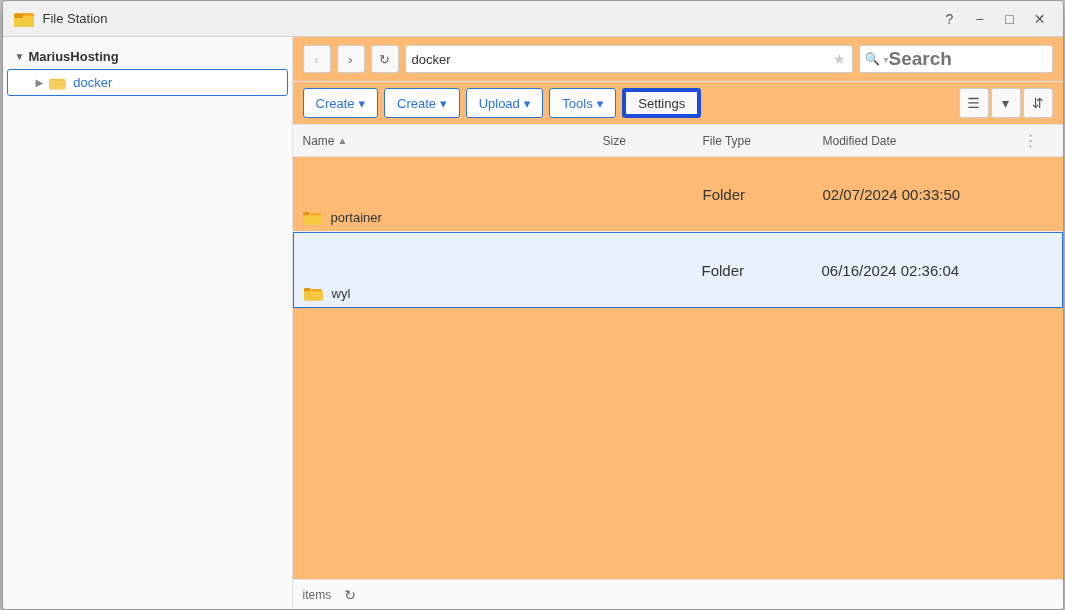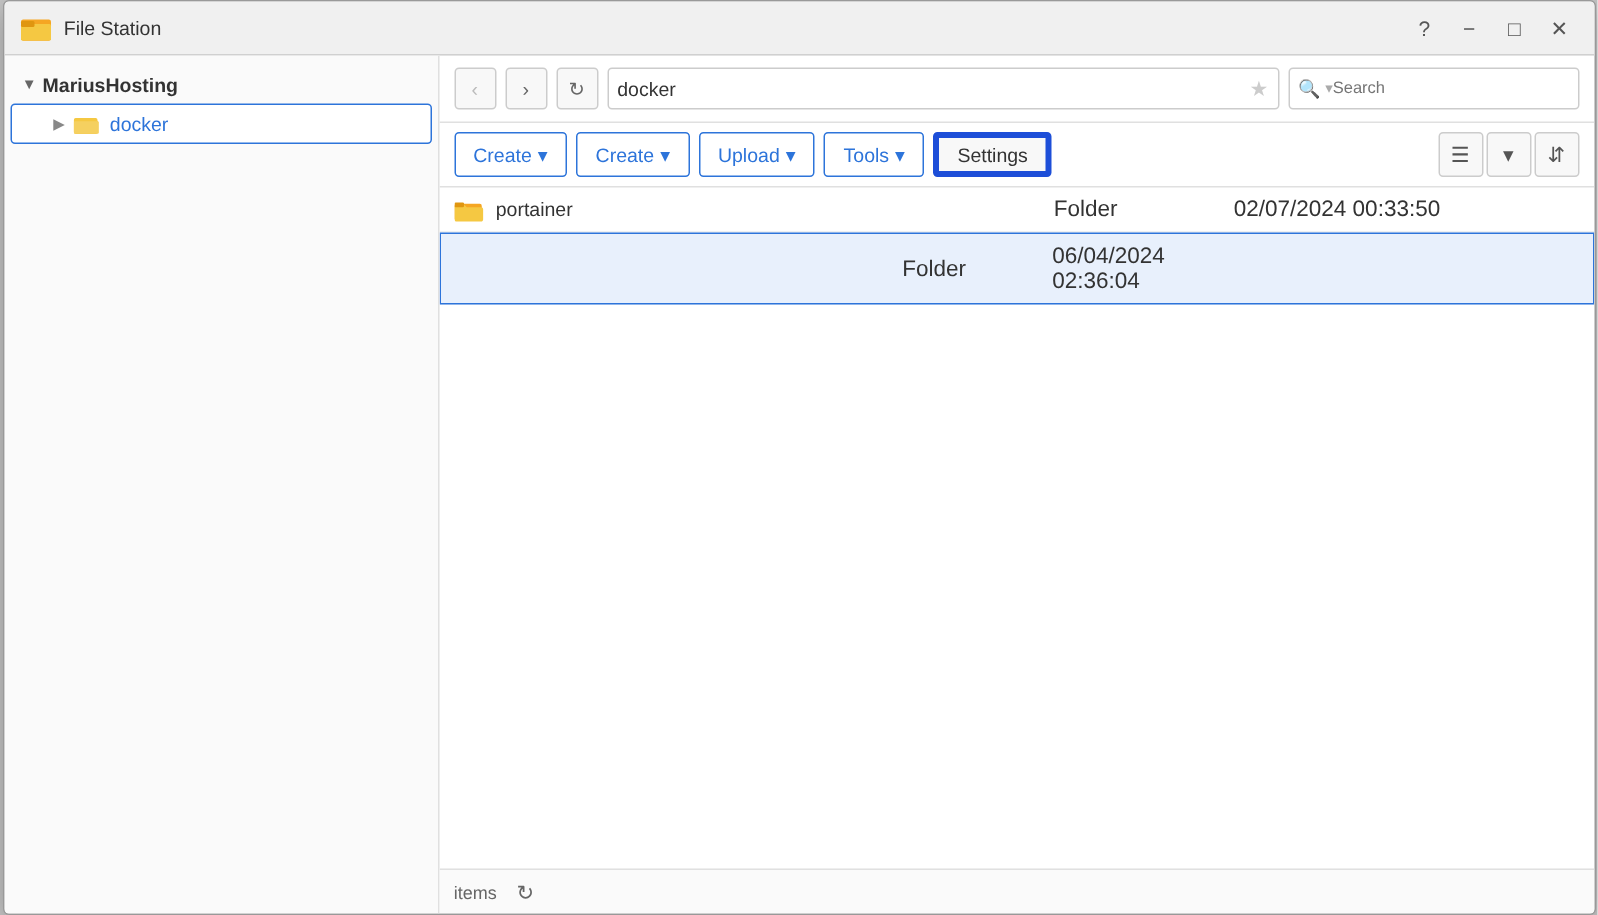--- a/index.html
+++ b/index.html
@@ -8,21 +8,21 @@
       font-size: 13px;
       background: #c8c8c8;
       display: flex;
       align-items: center;
       justify-content: center;
       min-height: 100vh;
     }
     .window {
       width: 1062px;
       height: 610px;
-      background: #ffffff;
+      background: #fdba74;
       border: 1px solid #999;
       border-radius: 4px;
       display: flex;
       flex-direction: column;
       box-shadow: 0 4px 20px rgba(0,0,0,0.3);
       overflow: hidden;
     }
     
     .titlebar {
       height: 36px;
@@ -187,24 +187,25 @@
     .search-icon-wrapper {
       display: flex;
       align-items: center;
       gap: 3px;
       color: #888;
       font-size: 12px;
     }
     .search-input {
       border: none;
       outline: none;
-      font-size: 11px;
+      font-size: 19px;
       color: #666;
       background: transparent;
       width: 150px;
+      font-weight: bold;
     }
 
     
     .action-toolbar {
       padding: 6px 10px;
       border-bottom: 1px solid #e0e0e0;
       display: flex;
       align-items: center;
       gap: 6px;
       flex-shrink: 0;
@@ -288,20 +289,21 @@
     .file-row.selected {
       background: #e8f0fc;
       border: 1.5px solid #2d74da;
     }
     .file-name {
       display: flex;
       align-items: center;
       gap: 8px;
       font-size: 13px;
       color: #333;
+      margin-top: 46px;
     }
     .file-cell {
       font-size: 15px;
       color: #333;
     }
 
     
     .folder-icon {
       width: 20px;
       height: 16px;
@@ -433,40 +435,66 @@
             <span>▾</span>
           </button>
           <button class="view-btn">
             <span>⇵</span>
           </button>
         </div>
       </div>
 
       <div class="file-list">
 
+        <div class="file-list-header">
+          <div class="col">
+            <span>Name</span>
+            <span class="sort-arrow">▲</span>
+          </div>
+          <div class="col">
+            <span>Size</span>
+          </div>
+          <div class="col">
+            <span>File Type</span>
+          </div>
+          <div class="col">
+            <span>Modified Date</span>
+          </div>
+          <div class="col">
+            <span style="color:#aaa;font-size:16px;">⋮</span>
+          </div>
+        </div>
 
         <div class="file-row">
           <div class="file-name">
             <svg class="folder-icon" viewBox="0 0 22 17" fill="none">
               <rect x="0" y="4" width="20" height="12" rx="1.5" fill="#f5a623"></rect>
               <path d="M0 6C0 5.17 0.67 4.5 1.5 4.5H7l2 2H19.5C20.33 6.5 21 7.17 21 8V15.5C21 16.33 20.33 17 19.5 17H1.5C0.67 17 0 16.33 0 15.5V6z" fill="#f5c842"></path>
               <rect x="0" y="3" width="7" height="3.5" rx="1" fill="#e09610"></rect>
             </svg>
             <span>portainer</span>
           </div>
           <div class="file-cell"></div>
           <div class="file-cell">Folder</div>
           <div class="file-cell">02/07/2024 00:33:50</div>
           <div class="file-cell"></div>
         </div>
 
         <div class="file-row selected">
+          <div class="file-name">
+            <svg class="folder-icon" viewBox="0 0 22 17" fill="none">
+              <rect x="0" y="4" width="20" height="12" rx="1.5" fill="#f5a623"></rect>
+              <path d="M0 6C0 5.17 0.67 4.5 1.5 4.5H7l2 2H19.5C20.33 6.5 21 7.17 21 8V15.5C21 16.33 20.33 17 19.5 17H1.5C0.67 17 0 16.33 0 15.5V6z" fill="#f5c842"></path>
+              <rect x="0" y="3" width="7" height="3.5" rx="1" fill="#e09610"></rect>
+            </svg>
+            <span>wyl</span>
+          </div>
           <div class="file-cell"></div>
           <div class="file-cell">Folder</div>
-          <div class="file-cell">06/04/2024 02:36:04</div>
+          <div class="file-cell">06/16/2024 02:36:04</div>
           <div class="file-cell"></div>
         </div>
       </div>
 
       <div class="statusbar">
         <span class="statusbar-text">items</span>
         <button class="refresh-btn">
           <span>↻</span>
         </button>
       </div>

